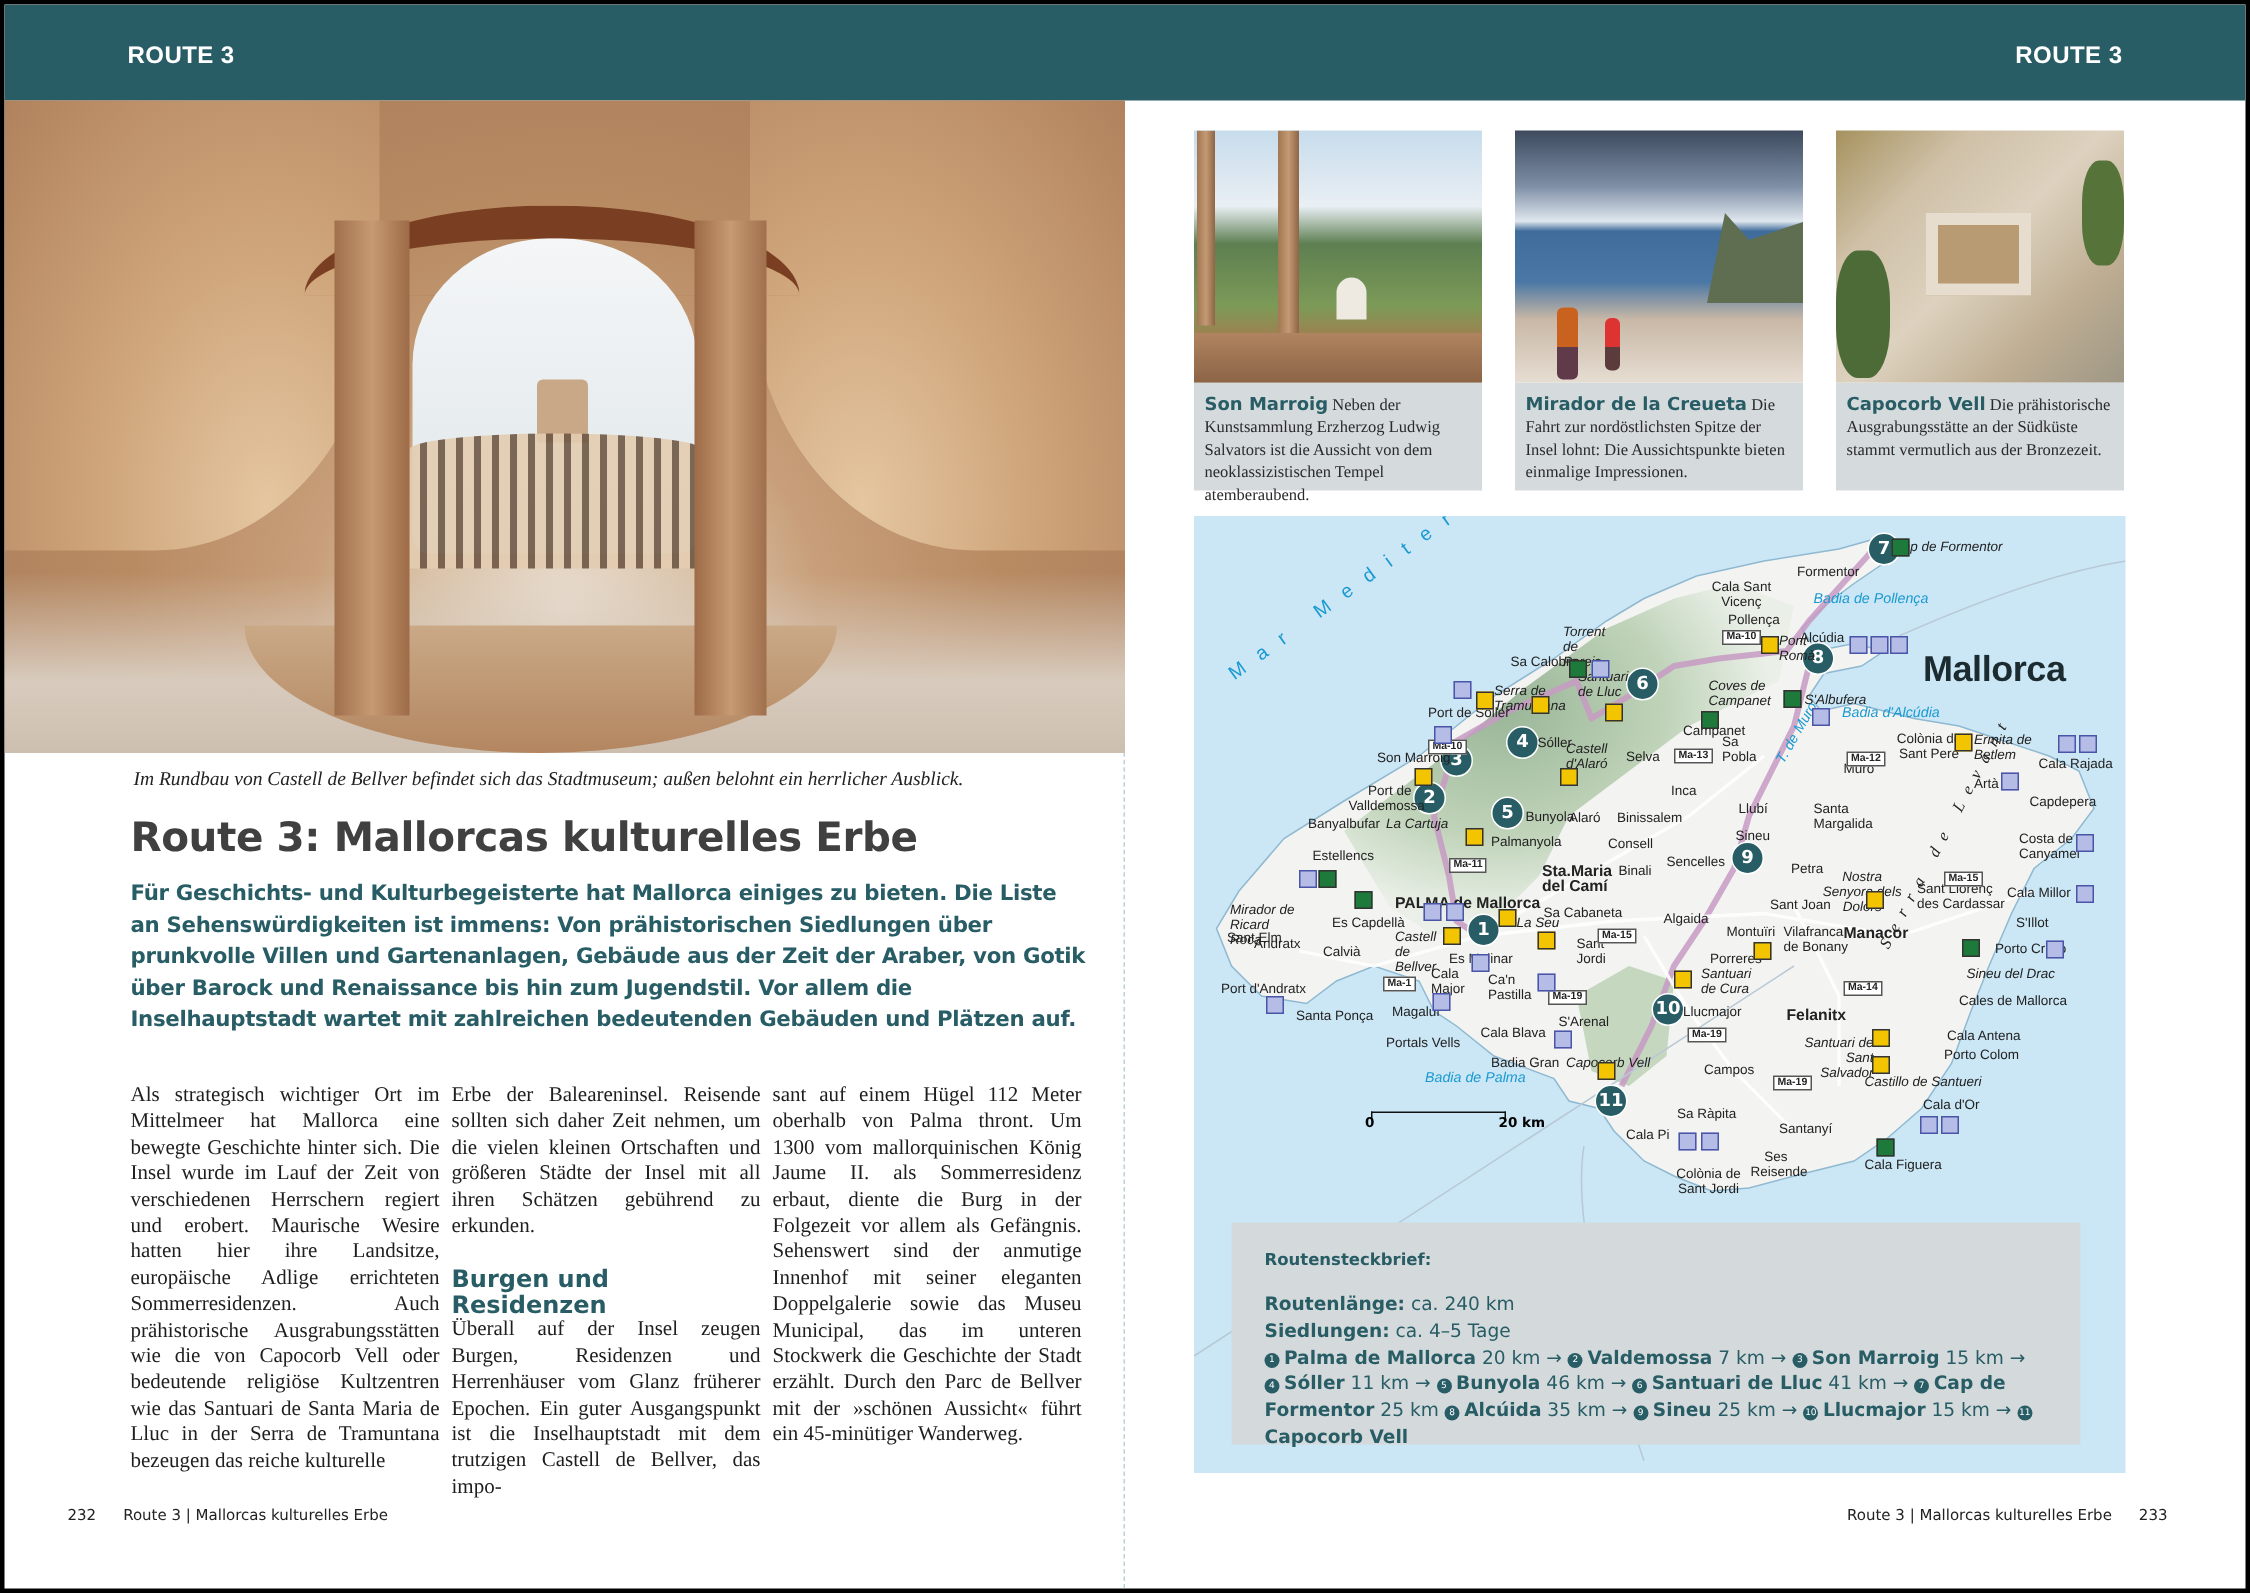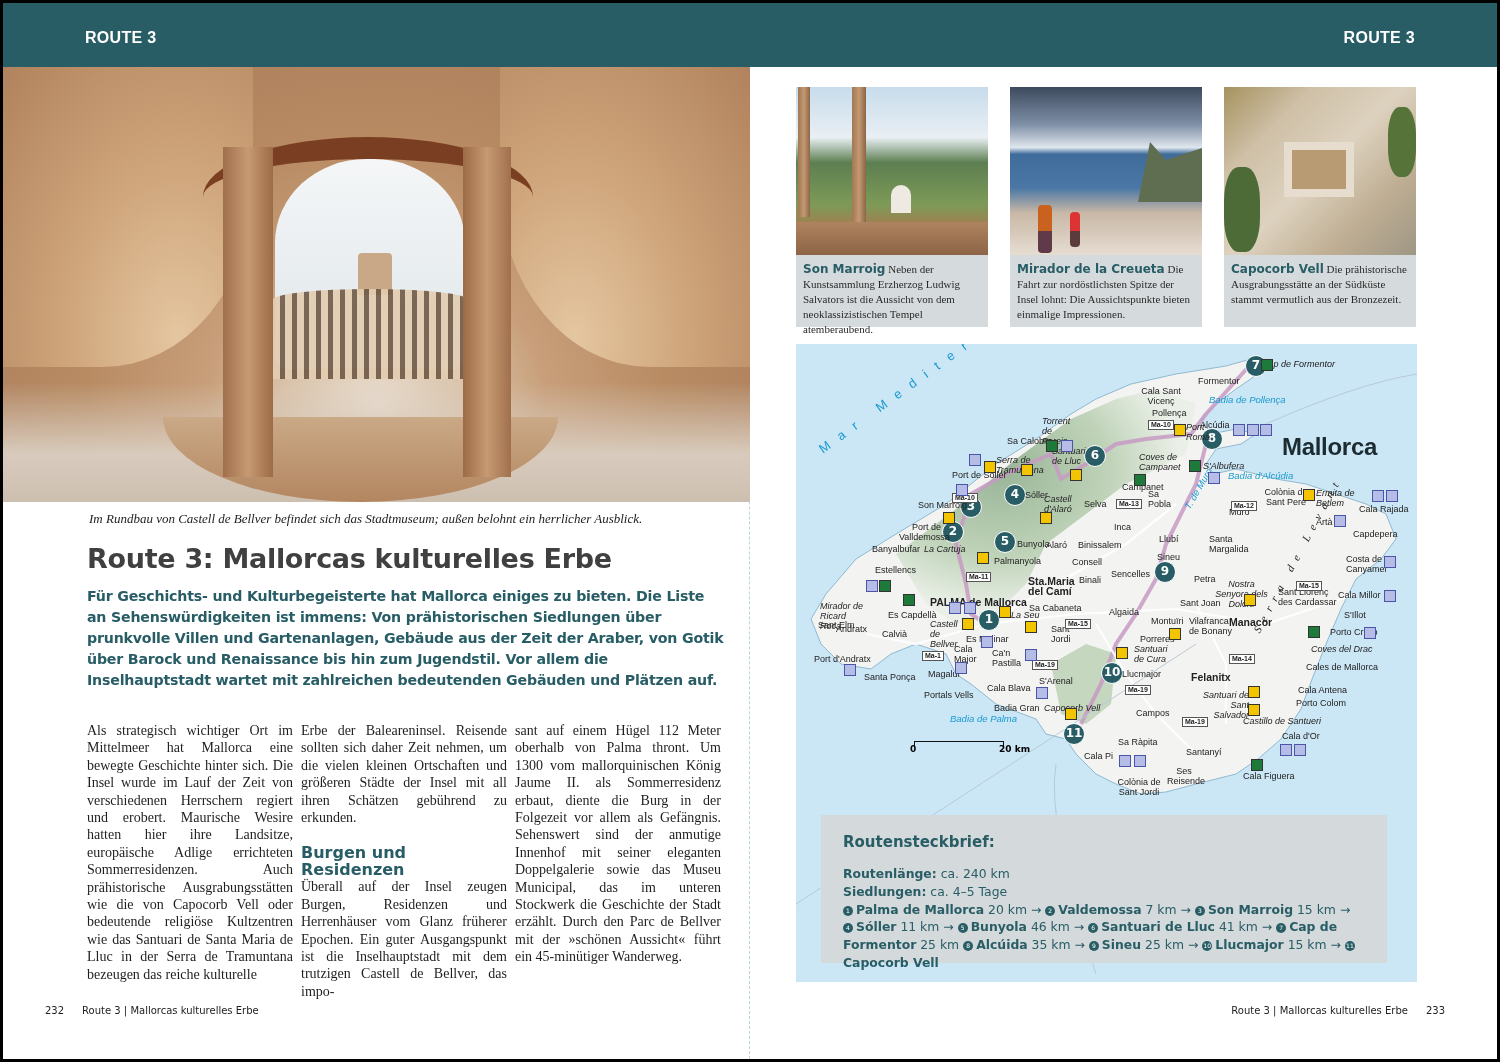--- a/index.html
+++ b/index.html
@@ -83,21 +83,21 @@
   .poi { position: absolute; width: 12px; height: 12px; border: 1px solid #333; }
   .poi.y { background: #f2c500; }
   .poi.g { background: #1d7a3a; }
   .poi.b { background: #b5bde6; border-color: #4a55a8; }
   .scale { position: absolute; left: 118px; top: 397px; width: 90px; height: 5px; border: 1.5px solid #111; border-bottom: none; }
   .scale-0 { position: absolute; left: 114px; top: 400px; font-family: "DejaVu Sans", sans-serif; font-weight: bold; font-size: 9px; }
   .scale-20 { position: absolute; left: 203px; top: 400px; font-family: "DejaVu Sans", sans-serif; font-weight: bold; font-size: 9px; }
 
   
   .routebox { position: absolute; left: 25px; top: 471px; width: 566px; height: 148px; background: #d4d9db; padding: 18px 22px; font-family: "DejaVu Sans", sans-serif; color: #285d66; }
-  .routebox h3 { font-size: 15px; font-weight: bold; margin-bottom: 14px; }
+  .routebox h3 { font-size: 11px; font-weight: bold; margin-bottom: 14px; }
   .routebox .line { font-size: 12.4px; line-height: 17.8px; color: #285d66; }
   .routebox .line b { font-weight: bold; }
   .routebox .n { display: inline-block; width: 10px; height: 10px; border-radius: 50%; background: #285d66; color: #fff; font-size: 6px; line-height: 10px; text-align: center; vertical-align: 1px; margin-right: 3px; }
 </style>
 </head>
 <body>
 
 <div class="spread">
 
   <div class="header-bar">
@@ -237,21 +237,21 @@
     <div class="maplabel" style="left:460px;top:143px;width:60px;white-space:normal;text-align:center;">Colònia de Sant Pere</div>
     <div class="maplabel it" style="left:520px;top:144px;width:40px;white-space:normal;">Ermita de Betlem</div>
     <div class="maplabel" style="left:520px;top:173px;">Artà</div>
     <div class="maplabel" style="left:563px;top:160px;">Cala Rajada</div>
     <div class="maplabel" style="left:557px;top:185px;">Capdepera</div>
     <div class="maplabel" style="left:550px;top:210px;width:45px;white-space:normal;">Costa de Canyamel</div>
     <div class="maplabel" style="left:542px;top:246px;">Cala Millor</div>
     <div class="maplabel" style="left:482px;top:243px;width:62px;white-space:normal;">Sant Llorenç des Cardassar</div>
     <div class="maplabel" style="left:548px;top:266px;">S'Illot</div>
     <div class="maplabel" style="left:534px;top:283px;">Porto Cristo</div>
-    <div class="maplabel it" style="left:515px;top:300px;">Coves del Drac</div>
+    <div class="maplabel it" style="left:515px;top:300px;">Sineu del Drac</div>
     <div class="maplabel" style="left:510px;top:318px;">Cales de Mallorca</div>
     <div class="maplabel" style="left:502px;top:341px;">Cala Antena</div>
     <div class="maplabel" style="left:500px;top:354px;">Porto Colom</div>
     <div class="maplabel it" style="left:447px;top:372px;">Castillo de Santueri</div>
     <div class="maplabel" style="left:486px;top:387px;">Cala d'Or</div>
     <div class="maplabel" style="left:447px;top:427px;">Cala Figuera</div>
     <div class="maplabel" style="left:390px;top:403px;">Santanyí</div>
     <div class="maplabel" style="left:371px;top:422px;width:34px;white-space:normal;text-align:center;">Ses Reisende</div>
     <div class="maplabel" style="left:318px;top:433px;width:50px;white-space:normal;text-align:center;">Colònia de Sant Jordi</div>
     <div class="maplabel" style="left:322px;top:393px;">Sa Ràpita</div>

